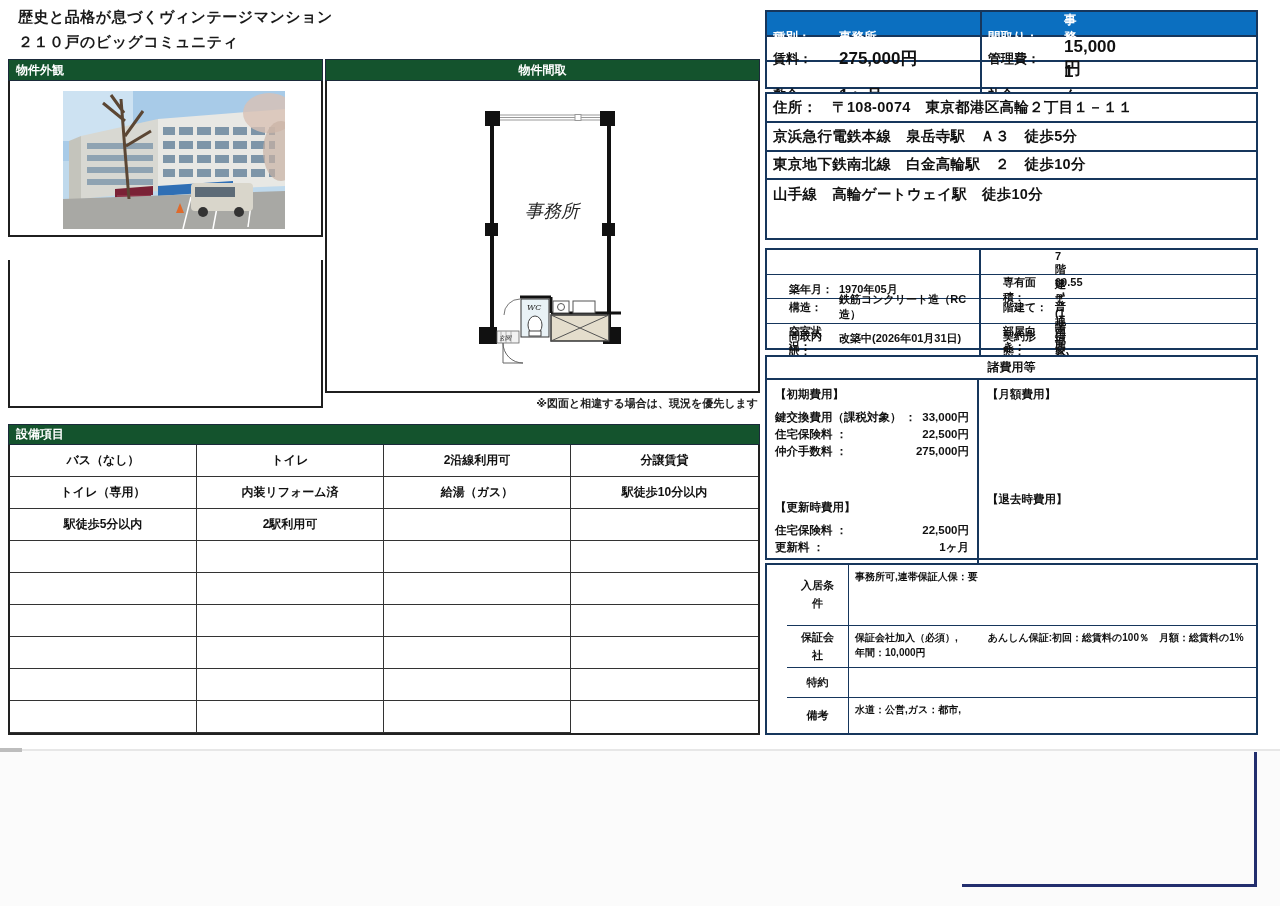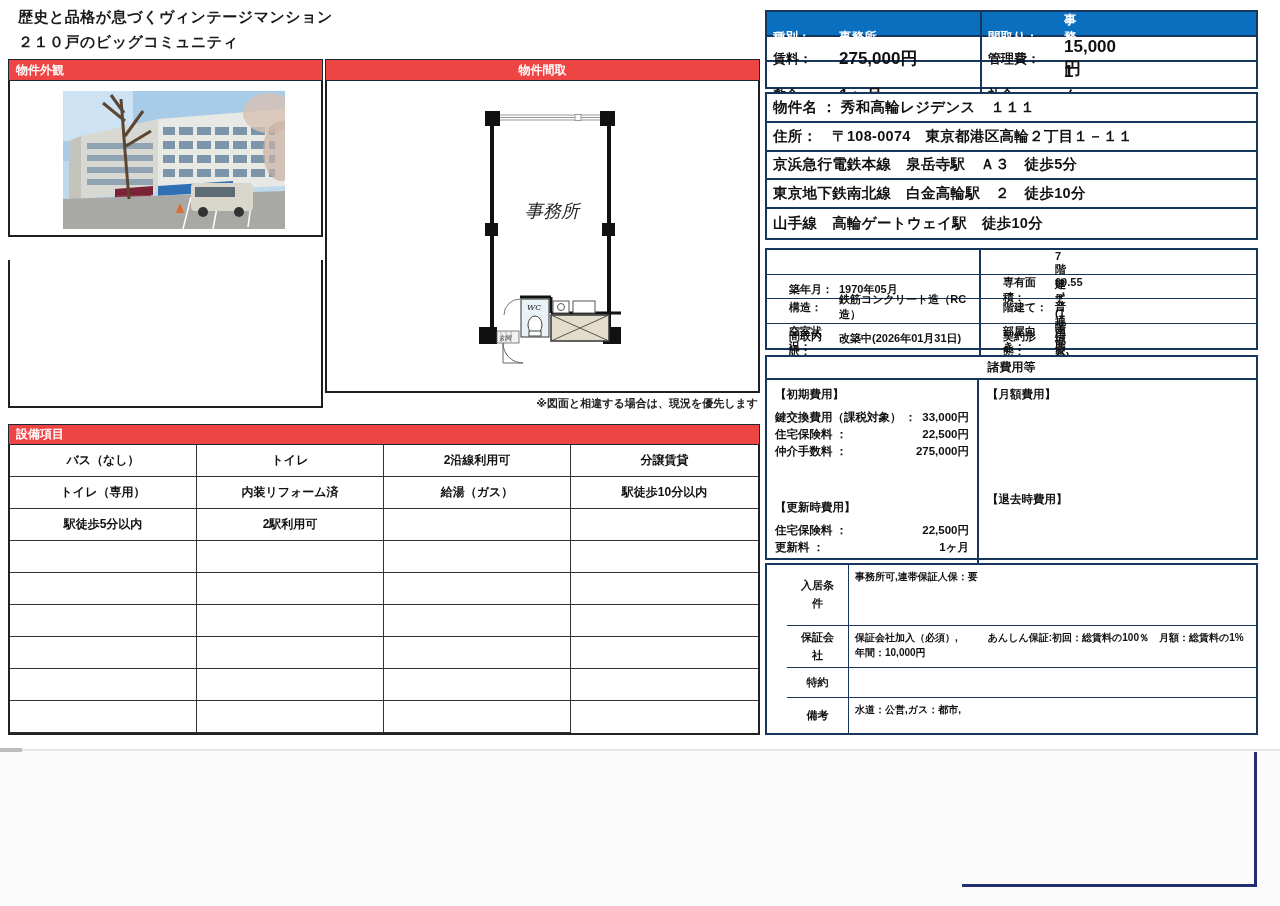--- a/index.html
+++ b/index.html
@@ -4,21 +4,21 @@
 <style>
   * { margin:0; padding:0; box-sizing:border-box; }
   html,body { width:1280px; height:906px; background:#ffffff; font-family:"Liberation Sans","DejaVu Sans",sans-serif; color:#111; overflow:hidden; }
   .abs { position:absolute; }
   #page { position:relative; width:1280px; height:906px; background:#fff; }
 
   
   .headline { left:18px; font-size:15px; font-weight:bold; letter-spacing:0.5px; color:#1a1a1a; }
 
   
-  .bar { background:#ef4444; border:1px solid #1b2a3a; color:#fff; font-size:12px; font-weight:bold; display:flex; align-items:center; padding:0 7px; }
+  .bar { background:#14532d; border:1px solid #1b2a3a; color:#fff; font-size:12px; font-weight:bold; display:flex; align-items:center; padding:0 7px; }
   .bar.center { justify-content:center; }
 
   
   .whitebox { background:#fff; border:2px solid #1f1f1f; border-top:none; }
 
   
   .equip-table { display:grid; grid-template-columns:repeat(4,1fr); grid-auto-rows:32px; border:2px solid #222; border-top:none; background:#fff; }
   .equip-cell { border-right:1px solid #333; border-bottom:1px solid #333; display:flex; align-items:center; justify-content:center; font-size:12px; font-weight:bold; }
   .equip-cell:nth-child(4n) { border-right:none; }
 
@@ -269,21 +269,20 @@
       <span class="sum-label">敷金：</span>
       <span class="sum-value">1ヶ月</span>
       <div class="pair2">
         <span class="sum-label">礼金：</span>
         <span class="sum-value">1ヶ月</span>
       </div>
     </div>
   </div>
 
   <div class="abs navy-tbl" style="left:765px; top:92px; width:493px; height:148px; display:grid; grid-template-rows:repeat(5,1fr);">
-    <div class="prop-row">物件名 ： 秀和高輪レジデンス　１１１</div>
     <div class="prop-row">住所：　〒108-0074　東京都港区高輪２丁目１－１１</div>
     <div class="prop-row">京浜急行電鉄本線　泉岳寺駅　Ａ３　徒歩5分</div>
     <div class="prop-row">東京地下鉄南北線　白金高輪駅　２　徒歩10分</div>
     <div class="prop-row">山手線　高輪ゲートウェイ駅　徒歩10分</div>
   </div>
 
   <div class="abs navy-tbl" style="left:765px; top:248px; width:493px;">
     <div class="det-row">
       <span class="det-label">構造：</span>
       <span class="det-value">鉄筋コンクリート造（RC造）</span>

